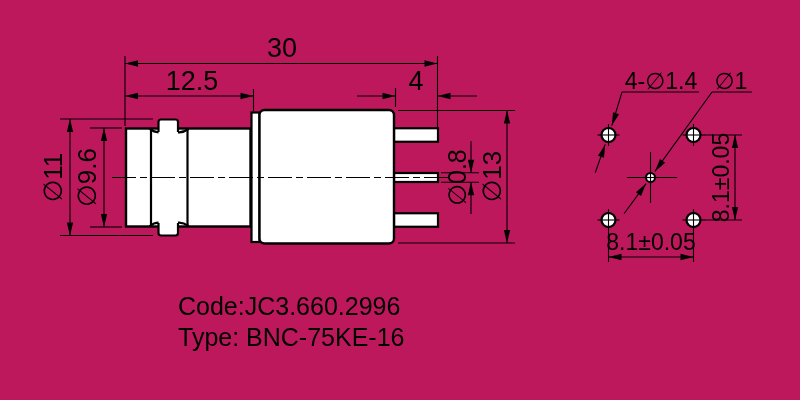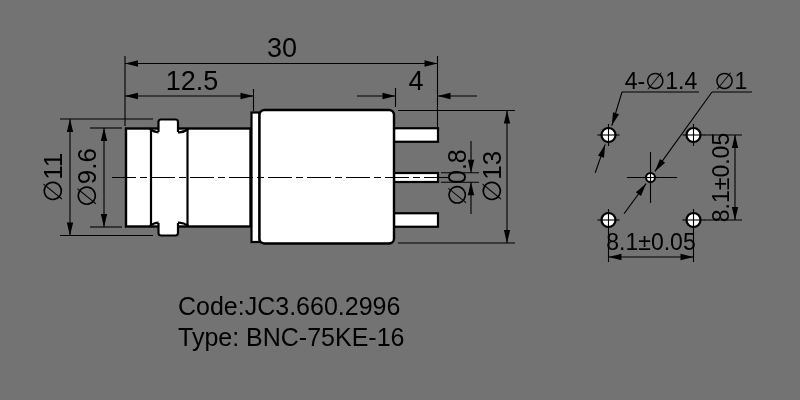--- a/index.html
+++ b/index.html
@@ -1,16 +1,16 @@
 <!DOCTYPE html>
 <html><head>
 <meta charset="utf-8">
 <style>
   html,body{margin:0;padding:0;background:#ffffff;}
-  .stage{position:relative;width:800px;height:400px;background:#737373;overflow:hidden;}
+  .stage{position:relative;width:800px;height:400px;background:#be185d;overflow:hidden;}
   svg{display:block;}
   .outline{stroke:#000;stroke-width:2.4;fill:#fff;}
   .outline-nf{stroke:#000;stroke-width:2.2;fill:none;}
   .part-fill{stroke:#000;stroke-width:2.2;fill:#fff;}
   .thin{stroke:#000;stroke-width:1.1;fill:none;}
   .centerline{stroke:#000;stroke-width:1.1;fill:none;stroke-dasharray:24 4 7 4;}
   .arrow{fill:#000;stroke:none;}
   .dimtext{font-family:"Liberation Sans","DejaVu Sans",sans-serif;fill:#000;}
   .fs27{font-size:27px;}
   .fs26{font-size:26px;}

